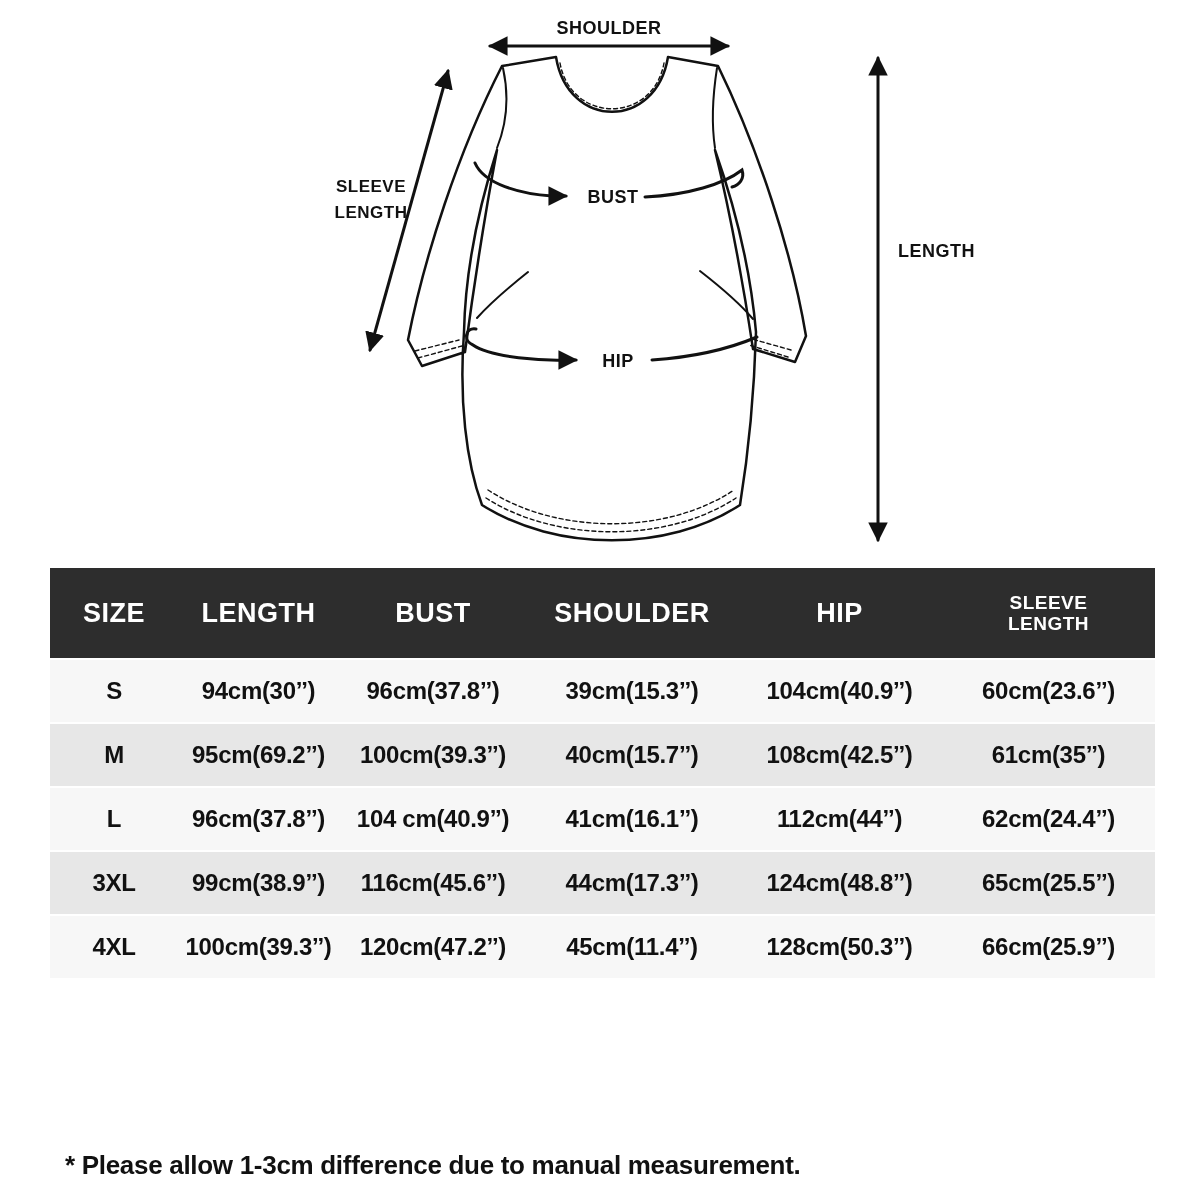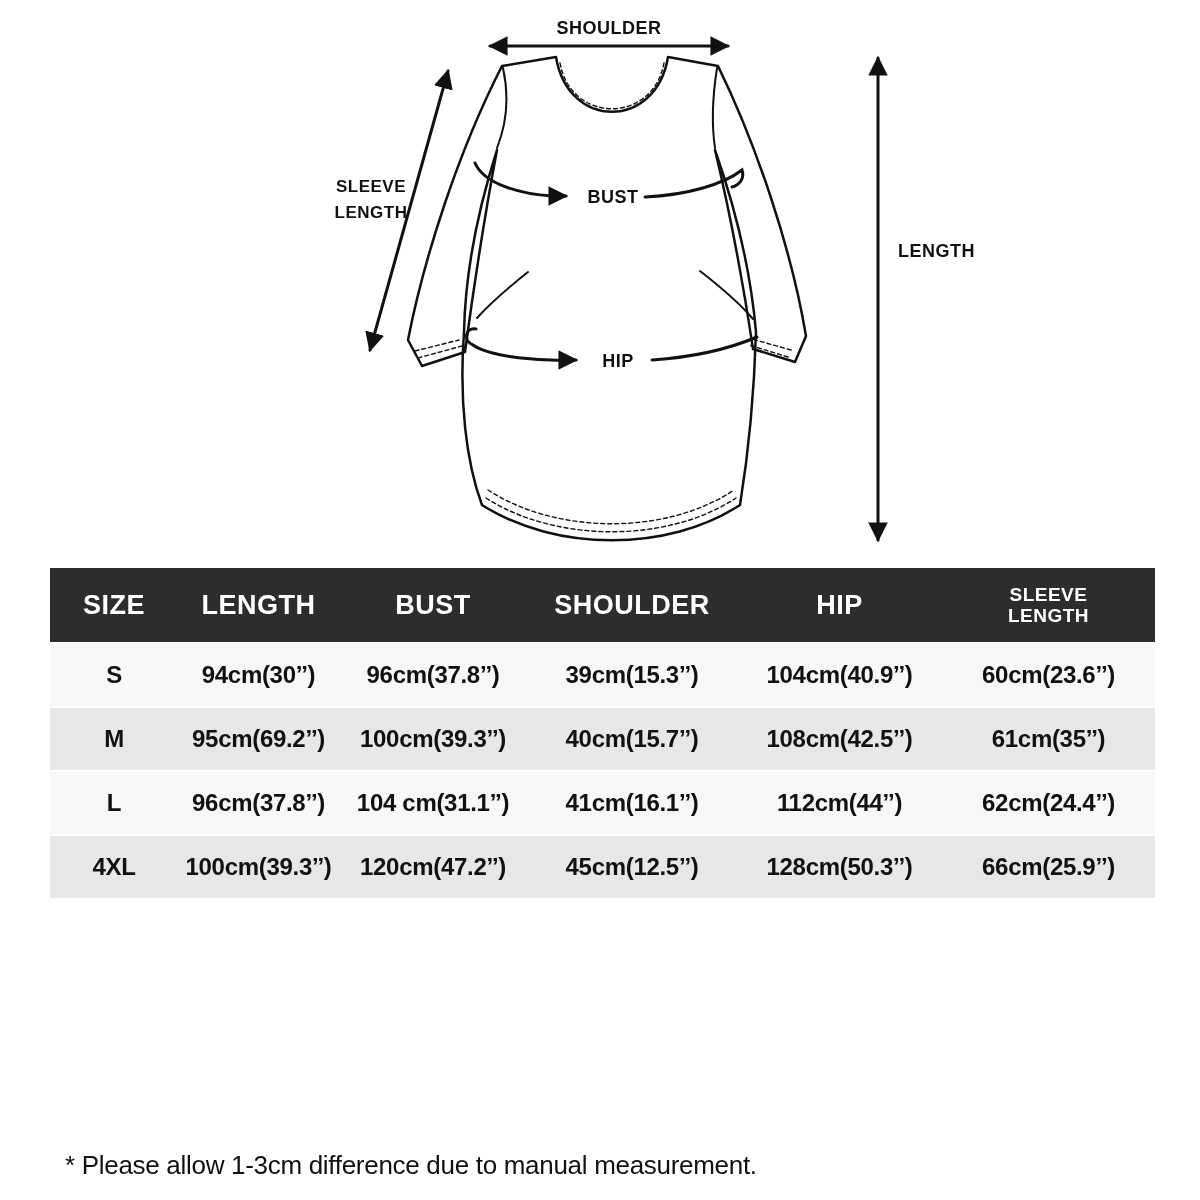--- a/index.html
+++ b/index.html
@@ -19,33 +19,33 @@
     font-family:"Liberation Sans", sans-serif;font-weight:bold;
     fill:var(--text);letter-spacing:.5px;
   }
   table.size-chart{
     position:absolute;left:50px;top:568px;width:1105px;
     border-collapse:separate;border-spacing:0;table-layout:fixed;
   }
   table.size-chart th{
     background:var(--header-bg);color:var(--header-text);
     height:58px;font-size:27px;font-weight:bold;letter-spacing:.5px;
-    text-align:center;vertical-align:middle;padding:8px;
+    text-align:center;vertical-align:middle;padding:16px;
   }
   table.size-chart th .two-line{font-size:19px;line-height:1.12;letter-spacing:.5px;}
   table.size-chart td{
     height:62px;text-align:center;vertical-align:middle;
     font-size:24px;font-weight:bold;letter-spacing:-0.3px;
     color:var(--text);padding:0;border-top:2px solid #fff;
   }
   table.size-chart tbody tr:nth-child(odd) td{background:var(--row-light);}
   table.size-chart tbody tr:nth-child(even) td{background:var(--row-shaded);}
   .footnote{
     position:absolute;left:65px;top:1150px;width:1100px;
-    font-size:26px;font-weight:normal;letter-spacing:-0.3px;color:var(--text);
+    font-size:26px;font-weight:bold;letter-spacing:-0.3px;color:var(--text);
   }
 </style>
 </head>
 <body>
 
 <div class="diagram-wrap">
   <svg width="1200" height="560" viewBox="0 0 1200 560" xmlns="http://www.w3.org/2000/svg">
     <defs>
       <marker id="ah" viewBox="0 0 10 10" refX="9" refY="5" markerWidth="6.5" markerHeight="6.5" orient="auto-start-reverse">
         <path d="M0,0 L10,5 L0,10 z" fill="#111"></path>
@@ -135,29 +135,37 @@
         <td>M</td>
         <td>95cm(69.2’’)</td>
         <td>100cm(39.3’’)</td>
         <td>40cm(15.7’’)</td>
         <td>108cm(42.5’’)</td>
         <td>61cm(35’’)</td>
       </tr>
       <tr>
         <td>L</td>
         <td>96cm(37.8’’)</td>
-        <td>104 cm(31.1’’)</td>
+        <td>104 cm(40.9’’)</td>
         <td>41cm(16.1’’)</td>
         <td>112cm(44’’)</td>
         <td>62cm(24.4’’)</td>
       </tr>
       <tr>
+        <td>3XL</td>
+        <td>99cm(38.9’’)</td>
+        <td>116cm(45.6’’)</td>
+        <td>44cm(17.3’’)</td>
+        <td>124cm(48.8’’)</td>
+        <td>65cm(25.5’’)</td>
+      </tr>
+      <tr>
         <td>4XL</td>
         <td>100cm(39.3’’)</td>
         <td>120cm(47.2’’)</td>
-        <td>45cm(12.5’’)</td>
+        <td>45cm(11.4’’)</td>
         <td>128cm(50.3’’)</td>
         <td>66cm(25.9’’)</td>
       </tr>
     </tbody>
 </table>
 
 <div class="footnote">* Please allow 1-3cm difference due to manual measurement.</div>
 
 </body></html>

